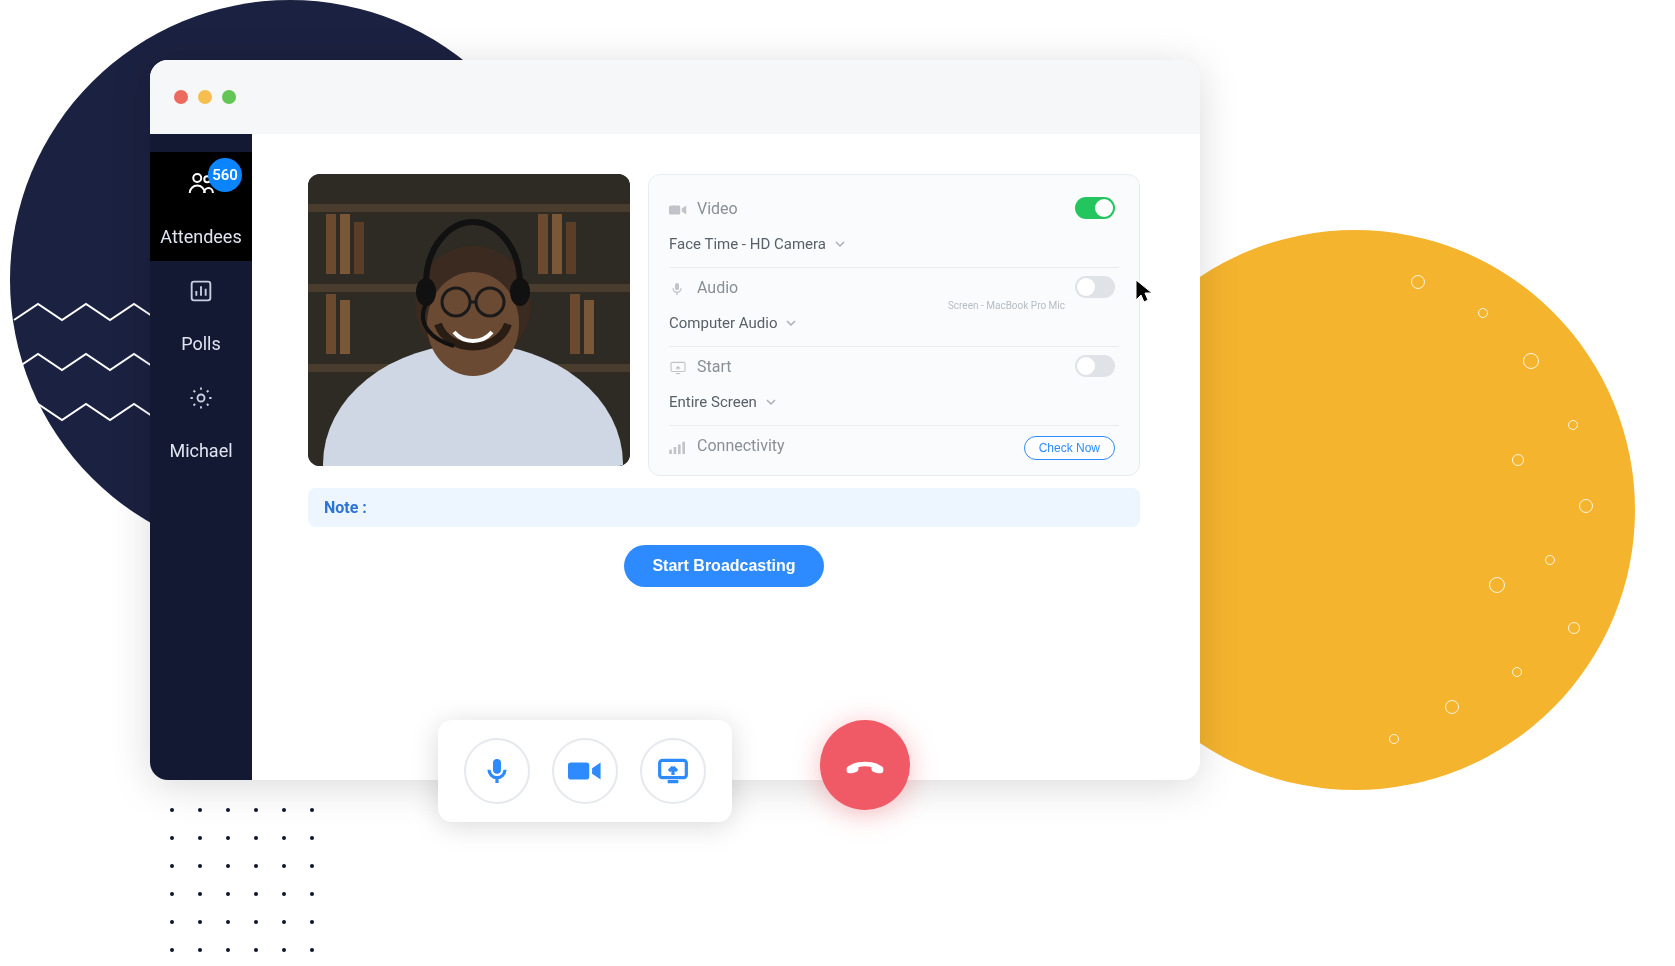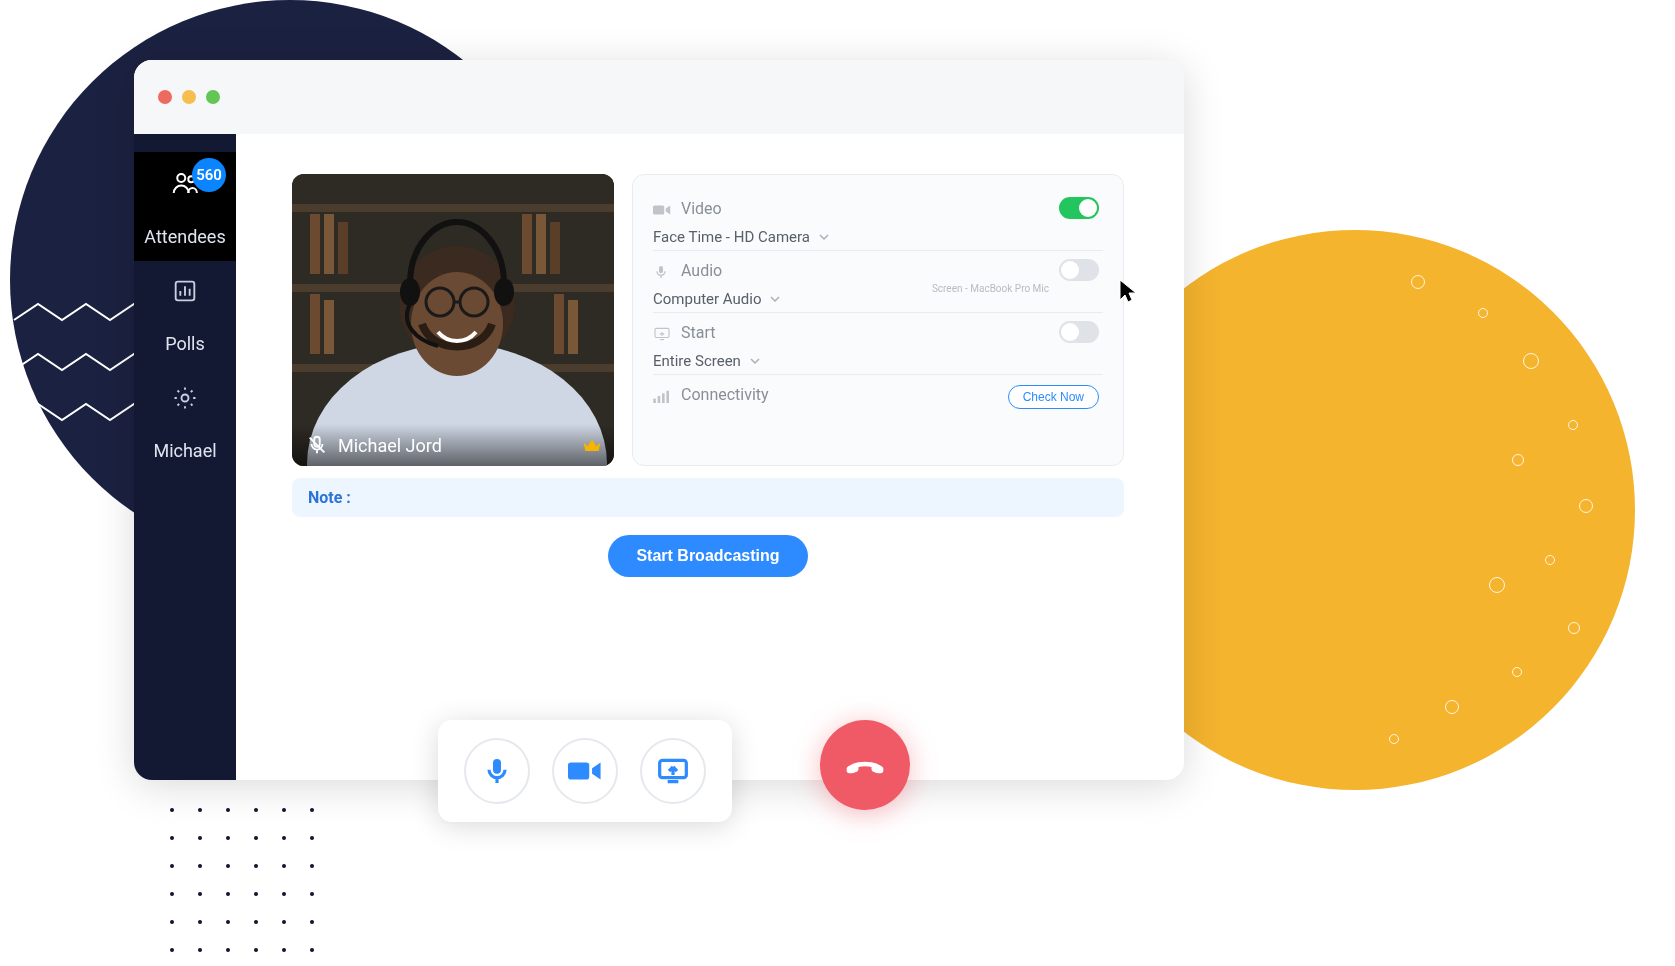--- a/index.html
+++ b/index.html
@@ -26,21 +26,21 @@
   .dots-tr { position:absolute; right:180px; top:30px; }
   .dots-br { position:absolute; left:170px; bottom:0; }
   .dot-grid { display:grid; grid-template-columns: repeat(6, 18px); grid-template-rows: repeat(6, 18px); gap:10px;}
   .dot-grid span { width:4px; height:4px; background:#0f1530; border-radius:50%; }
   .dot-grid.white span { background:#fff; }
   .chips { position:absolute; inset:0; }
   .chips .c { position:absolute; border:1.5px solid rgba(255,255,255,0.85); border-radius:999px; }
 
   
   .window {
-    position: absolute; left: 134px; top: 60px; width: 1050px; height: 720px;
+    position: absolute; left: 150px; top: 60px; width: 1050px; height: 720px;
     background: #fff; border-radius: 18px; box-shadow: 0 6px 40px rgba(0,0,0,0.15);
     overflow: hidden;
     display: grid;
     grid-template-rows: 74px 1fr;
   }
   .titlebar {
     background: #f5f7f8; display:flex; align-items:center; padding: 0 24px;
   }
   .traffic { display:flex; gap:10px; }
   .traffic span { width:14px; height:14px; border-radius:50%; display:block; }
@@ -83,25 +83,25 @@
     padding: 10px 14px; display:flex; align-items:center; gap:10px;
     color:#fff; font-size:18px;
   }
   .mic-off { width:22px; height:22px; }
   .crown { position:absolute; right:12px; bottom:10px; width:20px; height:20px; }
 
   .panel {
     flex:1; background:#fafbfc; border:1px solid #e8ecef; border-radius:12px;
     padding: 14px 20px 6px;
   }
-  .opt { border-bottom:1px solid #e8ecef; padding: 10px 0 4px; position:relative; }
+  .opt { border-bottom:1px solid #e8ecef; padding: 10px 0 14px; position:relative; }
   .opt:last-child { border-bottom:none; }
   .opt-head { display:flex; align-items:center; gap:10px; color:#898f97; font-size:16px;}
   .opt-head .ico { width:18px; height:14px; opacity:.6; }
-  .opt-sub { margin-top:10px; color:#58606a; font-size:15px; display:flex; align-items:center; gap:8px;text-align:center;}
+  .opt-sub { margin-top:17px; color:#58606a; font-size:15px; display:flex; align-items:center; gap:8px;text-align:center;}
   .toggle {
     position:absolute; right:4px; top:8px; width:40px; height:22px; border-radius:999px;
     background:#dfe3e7; cursor:pointer;
   }
   .toggle::after{
     content:""; position:absolute; top:2px; left:2px; width:18px; height:18px; background:#fff; border-radius:50%;
     transition: all .1s;
   }
   .toggle.on { background:#22c55e; }
   .toggle.on::after { left:20px; }
@@ -333,35 +333,20 @@
               <line x1="162" y1="128" x2="168" y2="128" stroke="#1a1a1a" stroke-width="3"></line>
 
               <path d="M118 110c0-38 24-62 47-62s47 24 47 62" fill="none" stroke="#111" stroke-width="6"></path>
               <ellipse cx="118" cy="118" rx="10" ry="14" fill="#111"></ellipse>
               <ellipse cx="212" cy="118" rx="10" ry="14" fill="#111"></ellipse>
               <path d="M118 130c-10 20 6 36 28 42" fill="none" stroke="#111" stroke-width="4"></path>
 
               <path d="M146 158c10 12 28 12 38 0" fill="none" stroke="#fff" stroke-width="4"></path>
             </svg>
           </div>
-          <div class="video-overlay">
-            <span class="mic-off">
-              <svg viewBox="0 0 24 24" width="22" height="22" fill="none" stroke="#fff" stroke-width="2">
-                <rect x="9" y="3" width="6" height="11" rx="3"></rect>
-                <path d="M6 11a6 6 0 0 0 12 0M12 17v4"></path>
-                <line x1="4" y1="4" x2="20" y2="20"></line>
-              </svg>
-            </span>
-            <span>Michael Jord</span>
-            <span class="crown">
-              <svg viewBox="0 0 24 24" width="20" height="20" fill="#f4b400">
-                  <path d="M4 18h16l2-10-5 4-5-8-5 8-5-4z"></path>
-                </svg>
-            </span>
-          </div>
         </div>
 
         <div class="panel">
           <div class="opt">
             <div class="opt-head">
               <span class="ico">
                 <svg viewBox="0 0 24 16" width="18" height="14" fill="#9aa0a6">
                     <rect x="0" y="2" width="15" height="12" rx="2"></rect>
                     <path d="M17 6l6-4v12l-6-4z"></path>
                   </svg>

